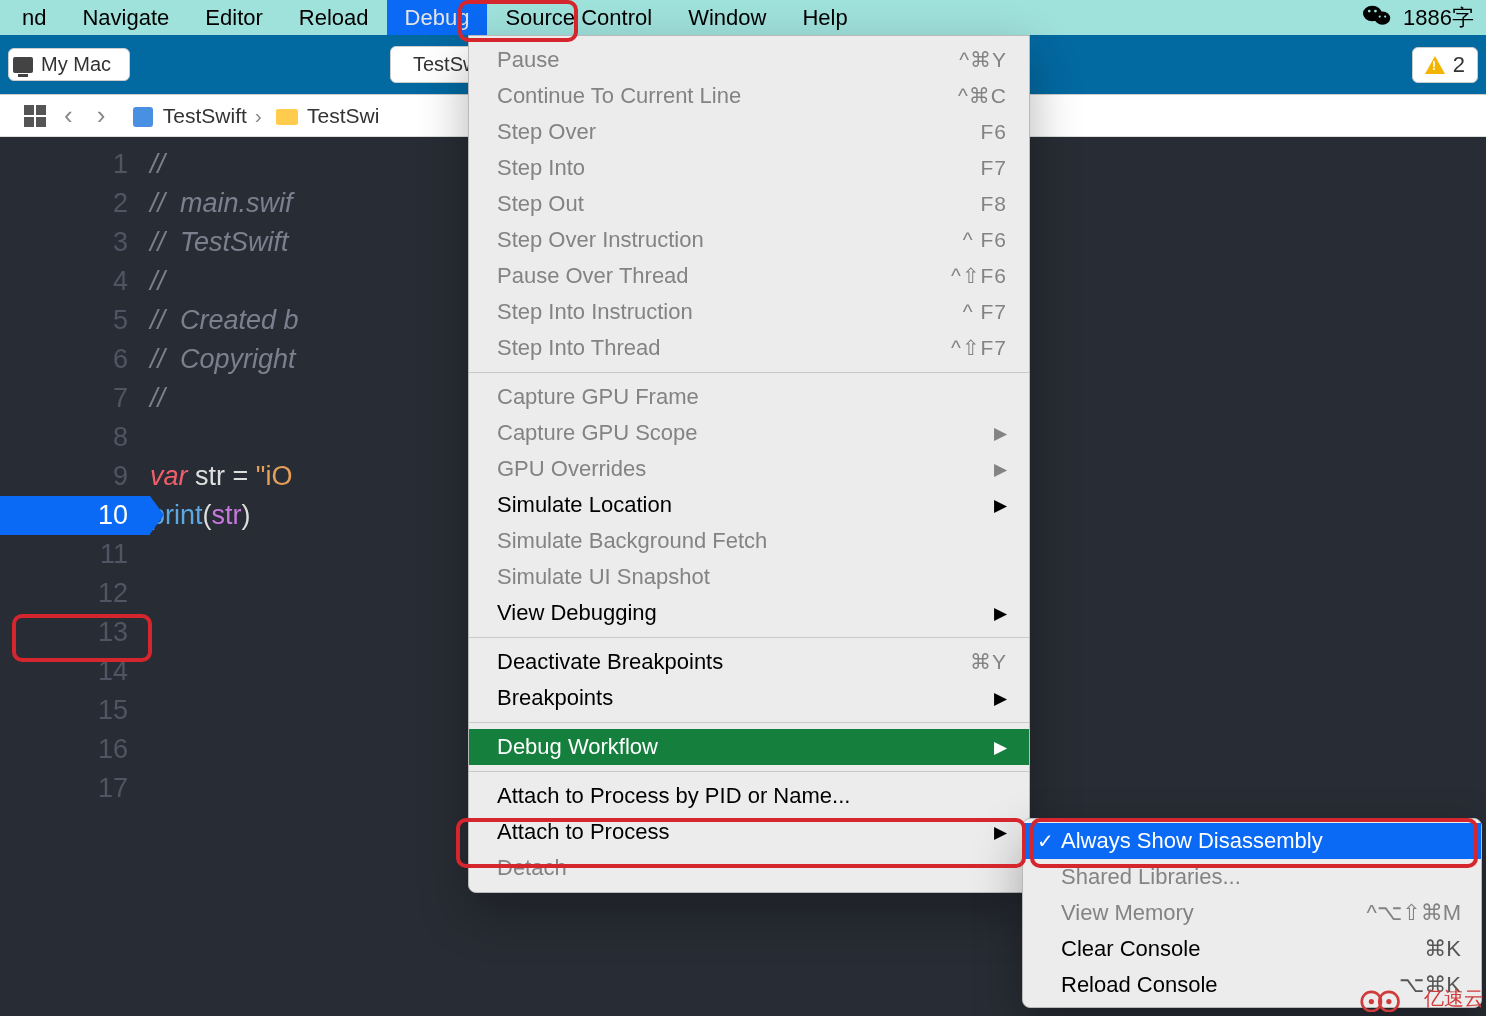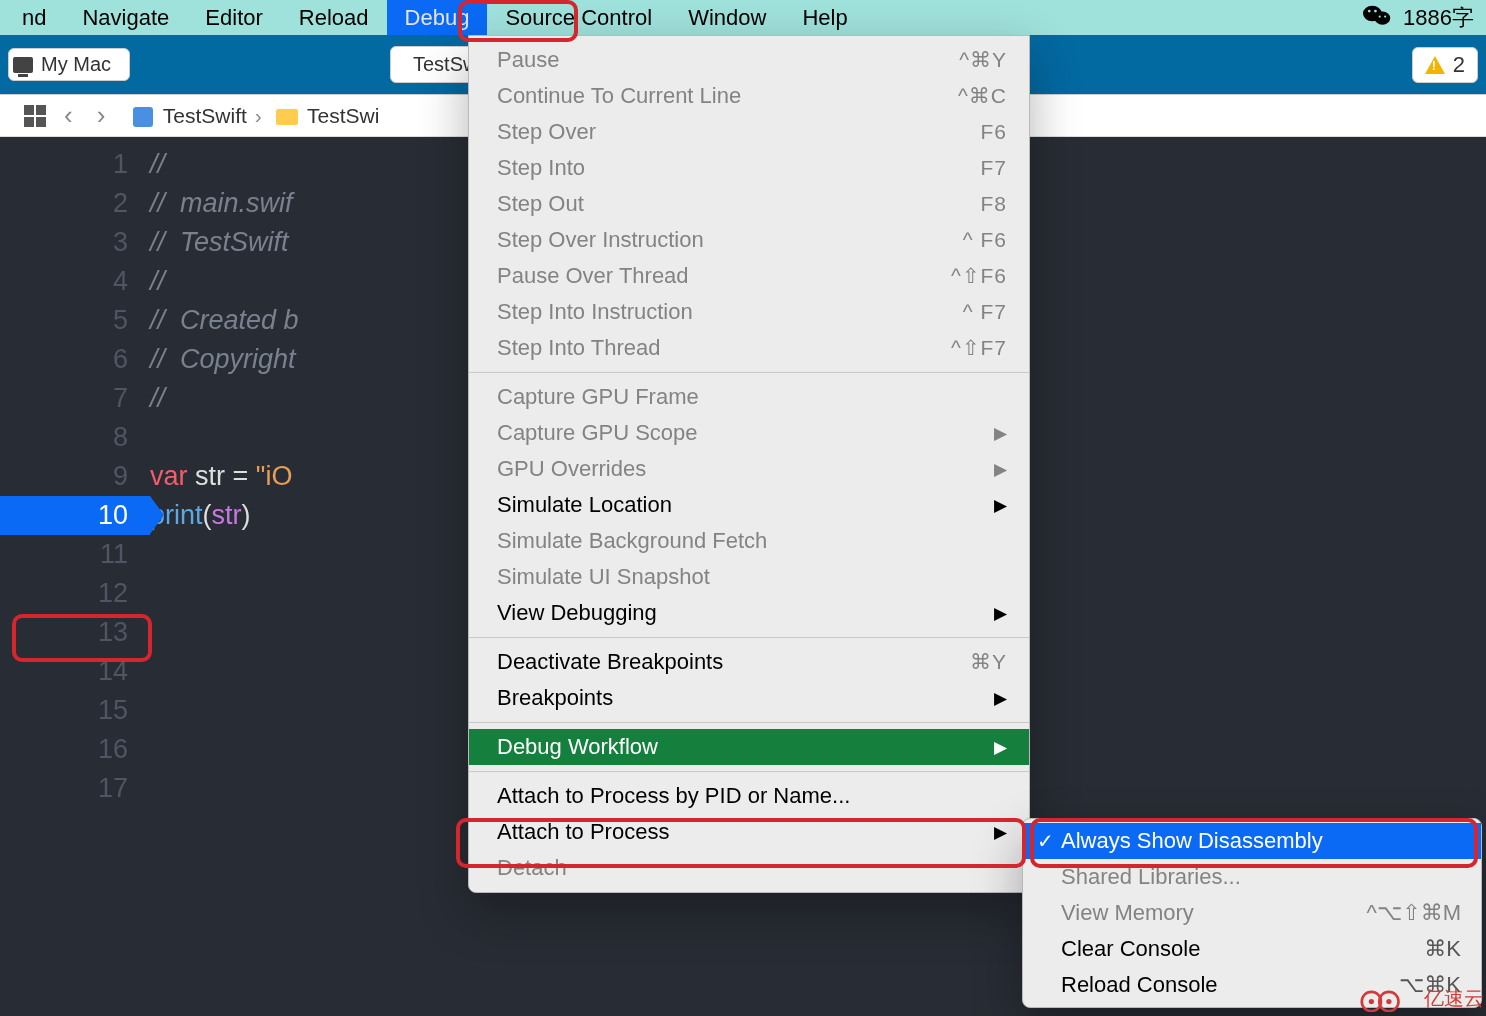--- a/index.html
+++ b/index.html
@@ -35,21 +35,21 @@
 .folder{ width:22px;height:16px;background:#ffcc4d;display:inline-block;border-radius:2px;margin:0 4px 0 6px;vertical-align:middle;}
 
 .editor { background:#282c34; height: calc(100% - 137px); display:flex; font-family: "SF Mono", Menlo, monospace; font-size:27px; }
 .gutter { width:150px; text-align:right; color:#4f5663; padding-top:8px;}
 .gutter div{ height:39px; line-height:39px; padding-right:22px;}
 .gutter .bp { background:#0a6af6; color:#fff; position:relative;}
 .gutter .bp::after{content:"";position:absolute;right:-14px;top:0;border-top:19.5px solid transparent;border-bottom:19.5px solid transparent;border-left:14px solid #0a6af6;}
 .code { padding-top:8px; }
 .code div{ height:39px; line-height:39px; white-space:pre; }
 .cm{ color:#7a818e; font-style:italic;}
-.kw{ color:#ef5f6b; }
+.kw{ color:#ef5f6b; font-style:italic;}
 .id{ color:#dedede;}
 .op{ color:#dedede;}
 .str{ color:#e79e58;}
 .fn{ color:#5da8e0;}
 .pr{ color:#c678dd;}
 
 .dropdown { position:absolute; left:460px; top:35px; width:562px; background:#ececec; border:1px solid #b9b9b9; border-bottom-left-radius:8px; border-bottom-right-radius:8px; box-shadow:0 20px 50px rgba(0,0,0,.3); font-size:22px;margin-left:8px; }
 .dropdown .sect { padding:6px 0;}
 .dropdown .sep { height:1px; background:#c9c9c9; margin:0;}
 .dropdown .mi { display:flex; align-items:center; padding:5px 22px 5px 28px; color:#000; }

